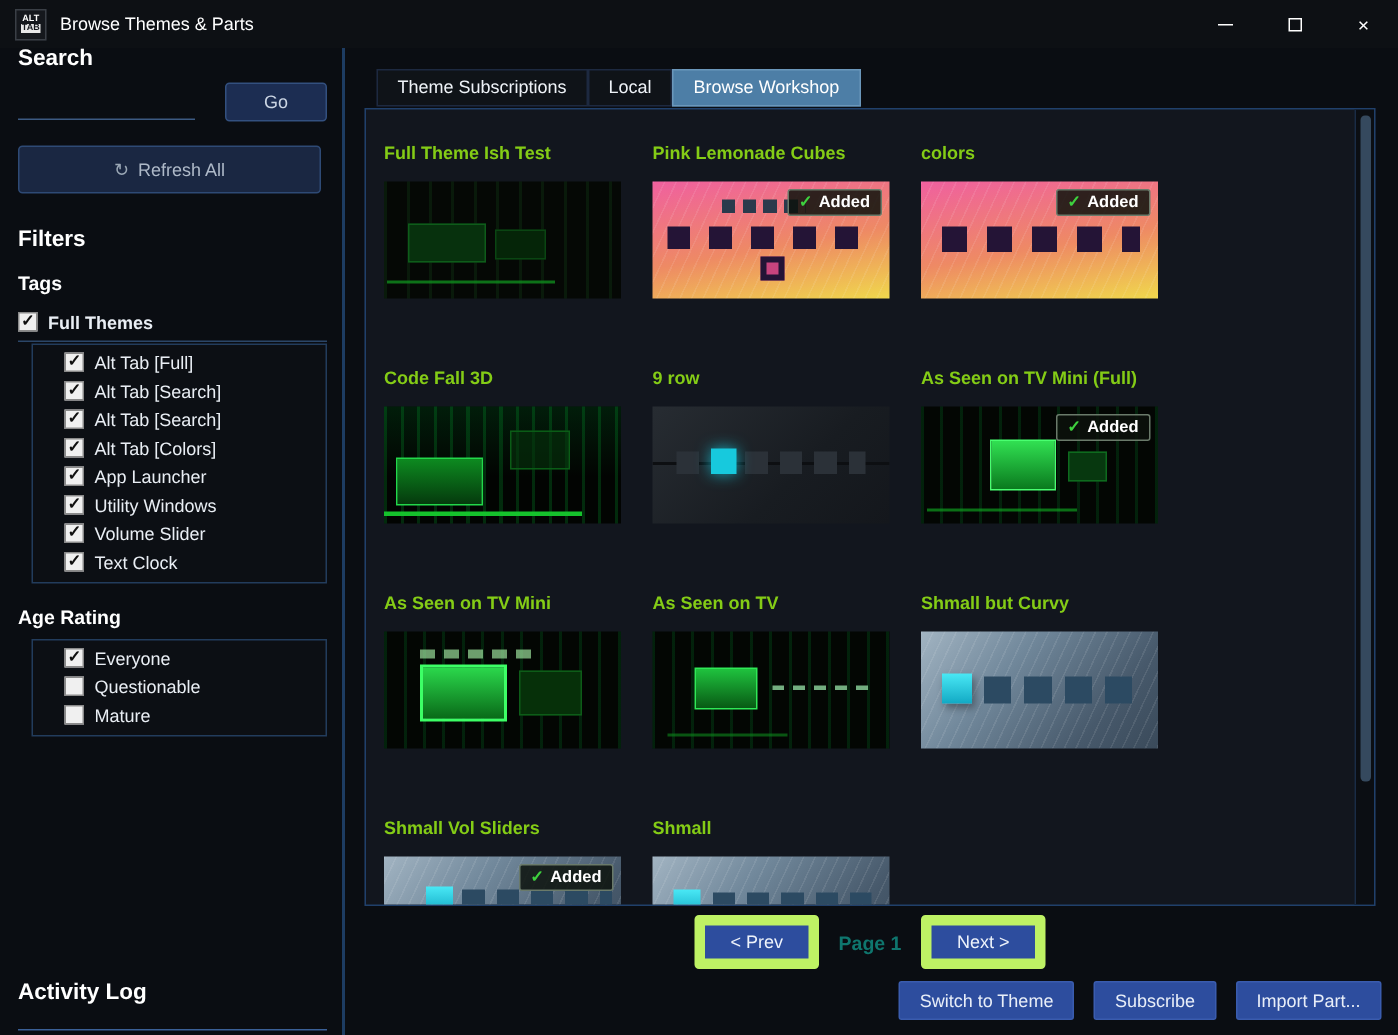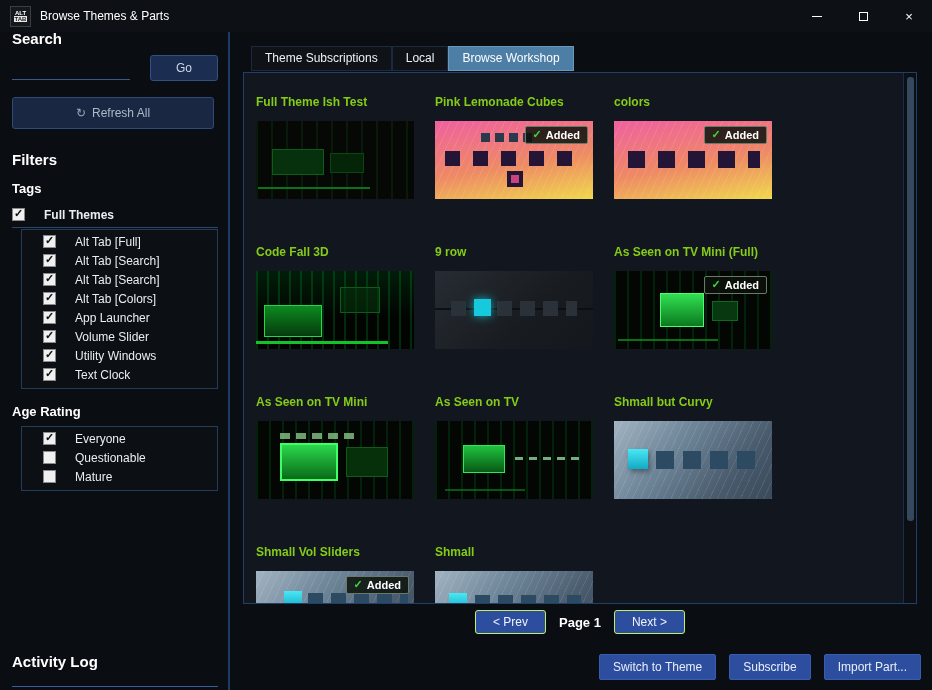--- a/index.html
+++ b/index.html
@@ -34,21 +34,21 @@
   .search-input { width:118px; height:24px; background:transparent; border:none; border-bottom:1px solid #3c5a82; color:#fff; font-size:12px; outline:none; }
   .go-btn { width:78px; height:26px; background:#1c2d52; border:1px solid #33507f; border-radius:3px; color:#ccd6e4; font-size:12px; }
 
   .refresh-btn { margin-top:16px; width:202px; height:32px; background:#1a2742; border:1px solid #2e4a75; border-radius:3px;
                  color:#aeb9c8; font-size:12px; display:flex; align-items:center; justify-content:center; gap:6px; }
   .refresh-icon { font-size:12px; color:#9aa7b5; }
 
   .filters-h { margin-top:22px; }
   .tags-h { margin-top:13px; }
 
-  .check-row { display:flex; align-items:center; gap:19px; height:19px; font-size:12px; color:#e9eef4; cursor:default; }
+  .check-row { display:flex; align-items:center; gap:7px; height:19px; font-size:12px; color:#e9eef4; cursor:default; }
   .checkbox { width:13px; height:13px; background:#f0f0f0; border:1px solid #8a8a8a; position:relative; flex:none; }
   .checkbox.checked::after { content:"\2713"; position:absolute; left:1px; top:-2px; color:#101010; font-size:11px; font-weight:bold; }
   .bold-label { font-weight:bold; }
 
   .full-themes-row { margin-top:9px; margin-bottom:3px; }
   .rule { width:206px; height:1px; background:#2b4668; }
   .group-box { margin-left:9px; margin-top:1px; width:197px; border:1px solid #223c5c; padding:2px 0 4px 21px; background:rgba(255,255,255,0.01); }
   .age-h { margin-top:15px; margin-bottom:7px; }
 
   .activity-h { position:absolute; left:12px; bottom:20px; }
@@ -126,22 +126,22 @@
 
   .thumb-bluecubes3 .t-a { left:14px; top:22px; width:18px; height:18px; background:linear-gradient(180deg,#49e8f5,#12a9c4); }
   .thumb-bluecubes3 .t-b { left:40px; top:24px; width:106px; height:15px; background:repeating-linear-gradient(90deg,#2c4a62 0 15px,transparent 15px 23px); }
 
   
   .scroll-track { position:absolute; right:0; top:0; bottom:0; width:13px; background:#0b0e13; border-left:1px solid #1a2c46; }
   .scroll-thumb { position:absolute; left:3px; top:4px; width:7px; height:444px; background:#35495e; border-radius:3px; }
 
   
   .pagination { position:absolute; left:14px; top:578px; width:674px; display:flex; justify-content:center; align-items:center; gap:9px; }
-  .page-btn { background:#2d4d9e; border:1px solid #bef264; border-radius:3px; color:#eef3fb; font-size:12px; padding:4px 17px; }
-  .page-label { font-size:13px; font-weight:bold; color:#ffffff; margin:0 4px; }
+  .page-btn { background:#2d4d9e; border:7px solid #bef264; border-radius:3px; color:#eef3fb; font-size:12px; padding:4px 17px; }
+  .page-label { font-size:13px; font-weight:bold; color:#0f766e; margin:0 4px; }
 
   
   .actions { position:absolute; right:11px; bottom:10px; display:flex; gap:13px; }
   .action-btn { background:#2d4d9e; border:1px solid #3a5cae; border-radius:2px; color:#e8eef8; font-size:12px; padding:5px 13px; }
 </style>
 </head>
 <body>
 
 <div class="titlebar">
   <div class="app-icon">
@@ -199,25 +199,25 @@
       <label class="check-row">
         <span class="checkbox checked"></span>
         <span>Alt Tab [Colors]</span>
       </label>
       <label class="check-row">
         <span class="checkbox checked"></span>
         <span>App Launcher</span>
       </label>
       <label class="check-row">
         <span class="checkbox checked"></span>
+        <span>Utility Windows</span>
+      </label>
+      <label class="check-row">
+        <span class="checkbox checked"></span>
         <span>Volume Slider</span>
-      </label>
-      <label class="check-row">
-        <span class="checkbox checked"></span>
-        <span>Utility Windows</span>
       </label>
       <label class="check-row">
         <span class="checkbox checked"></span>
         <span>Text Clock</span>
       </label>
     </div>
 
   <div class="h2 age-h">Age Rating</div>
   <div class="group-box">
 

